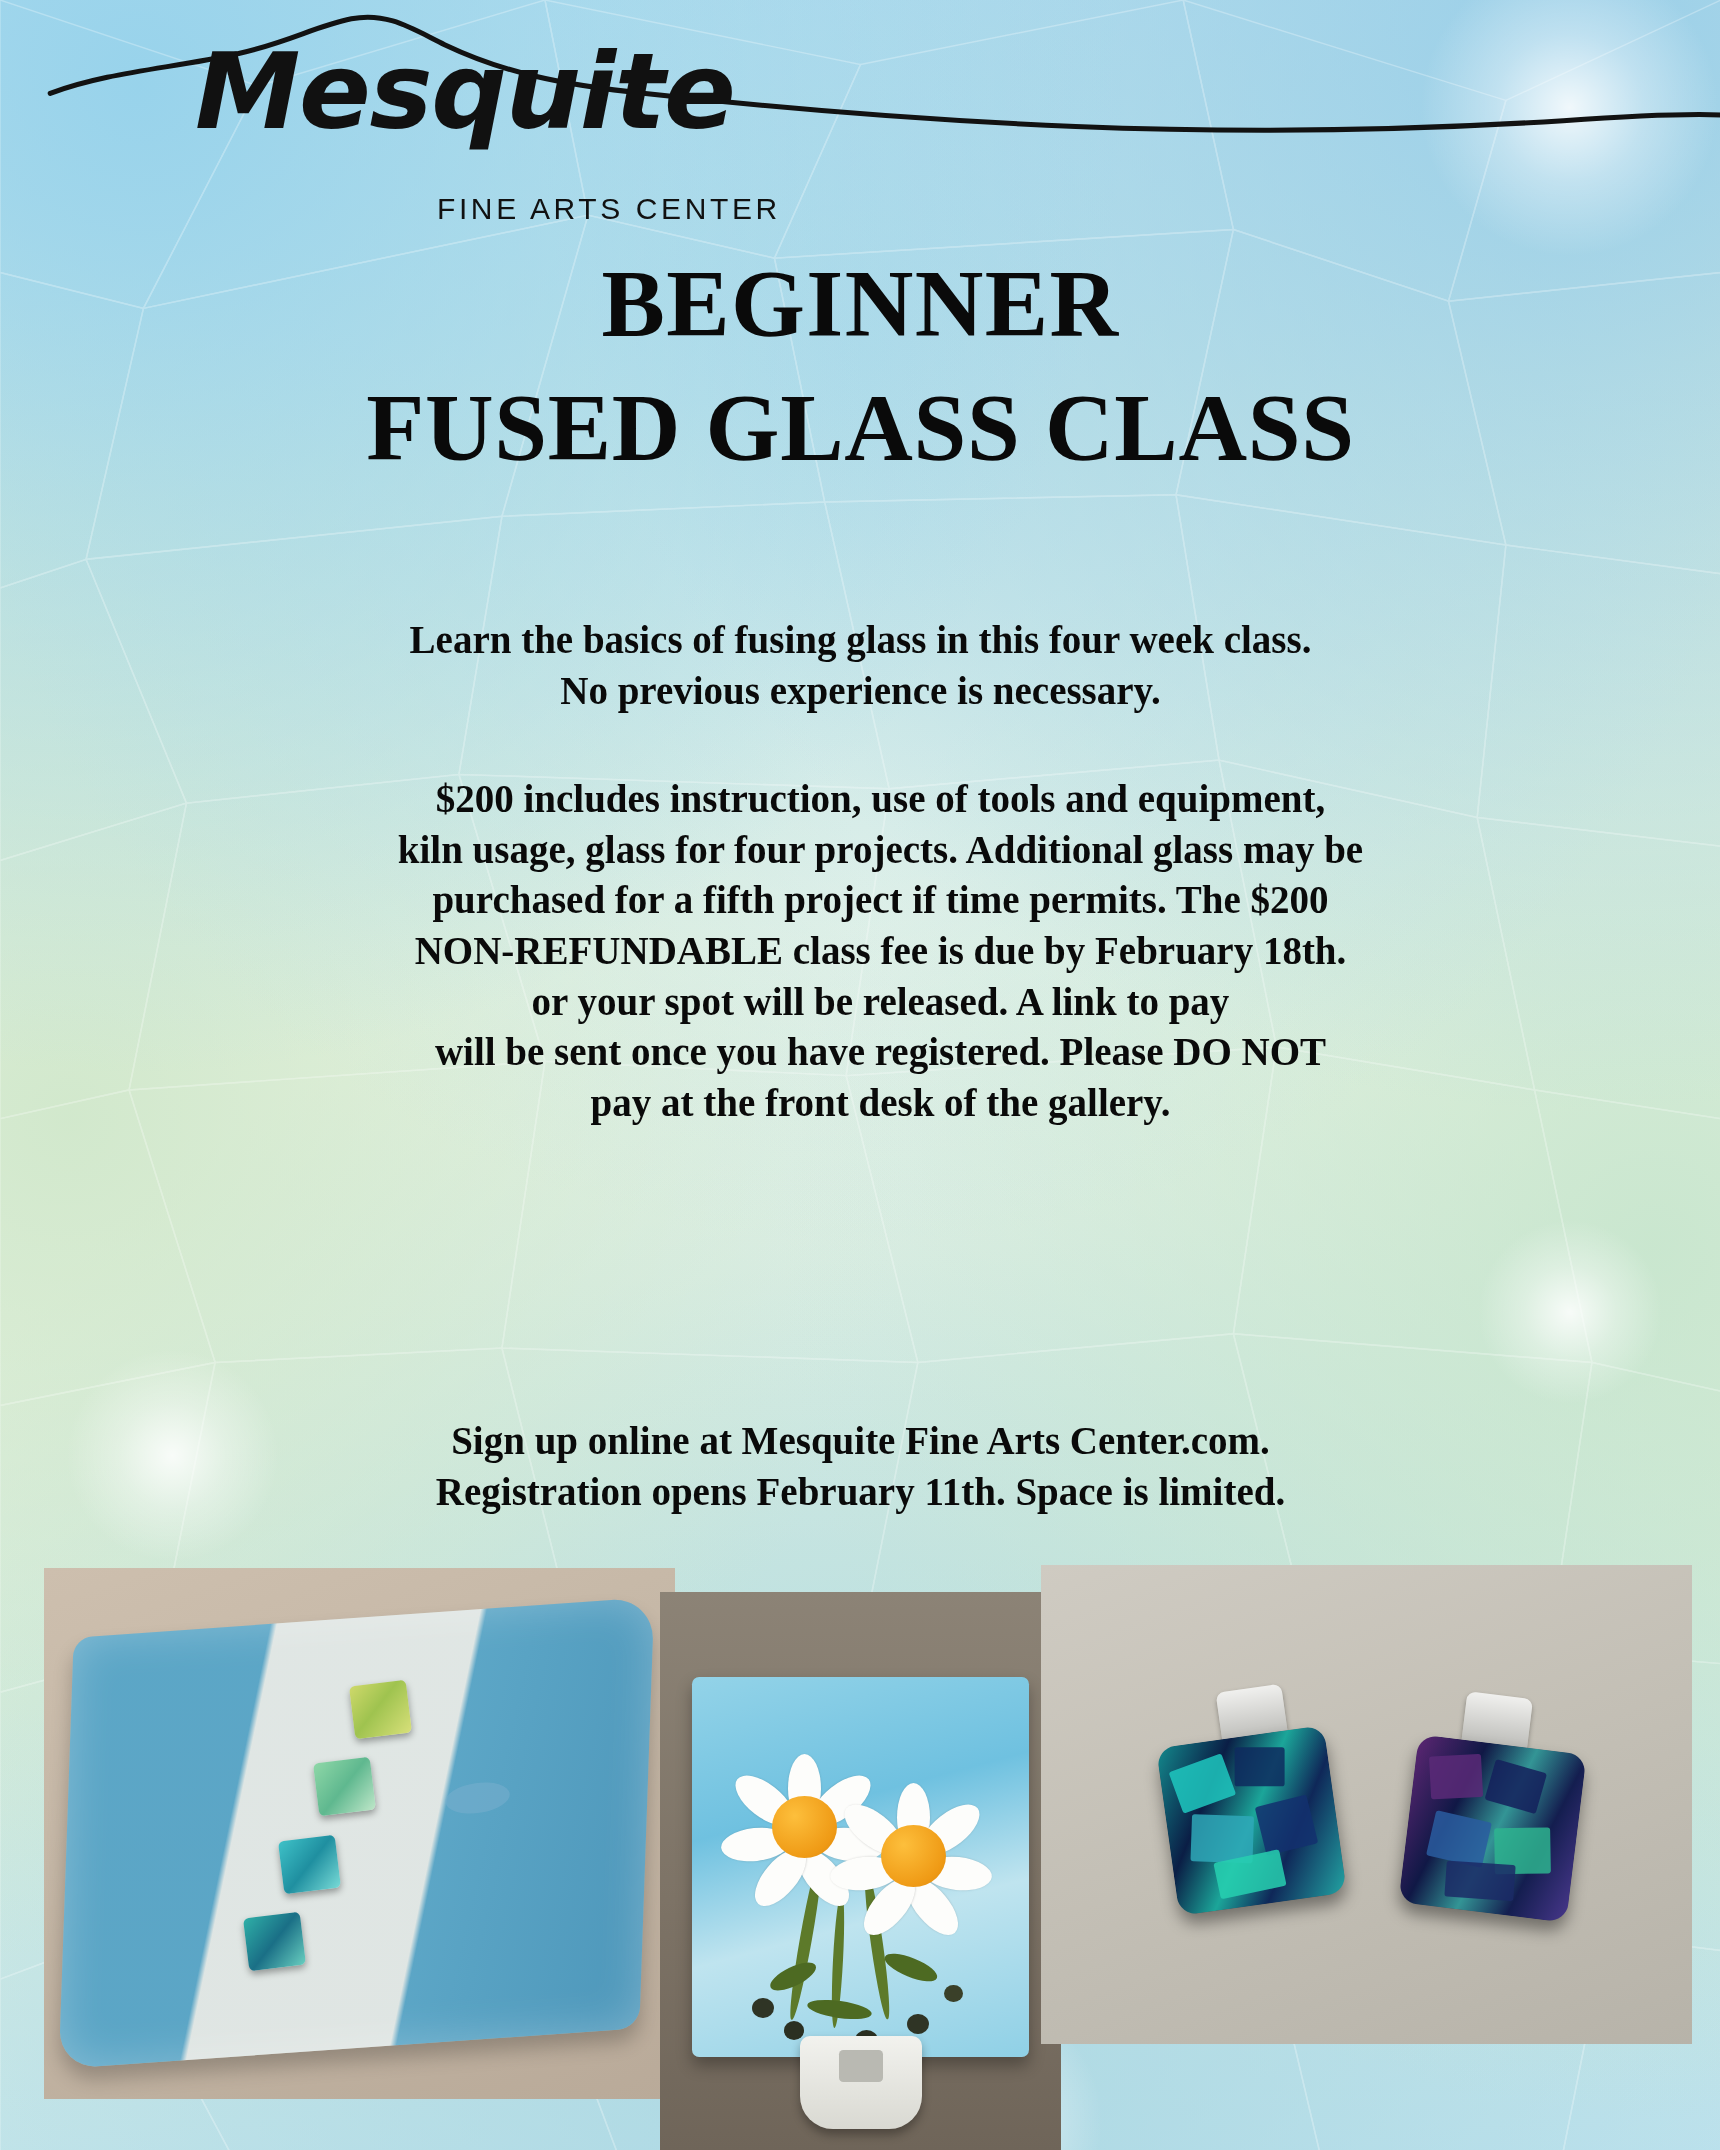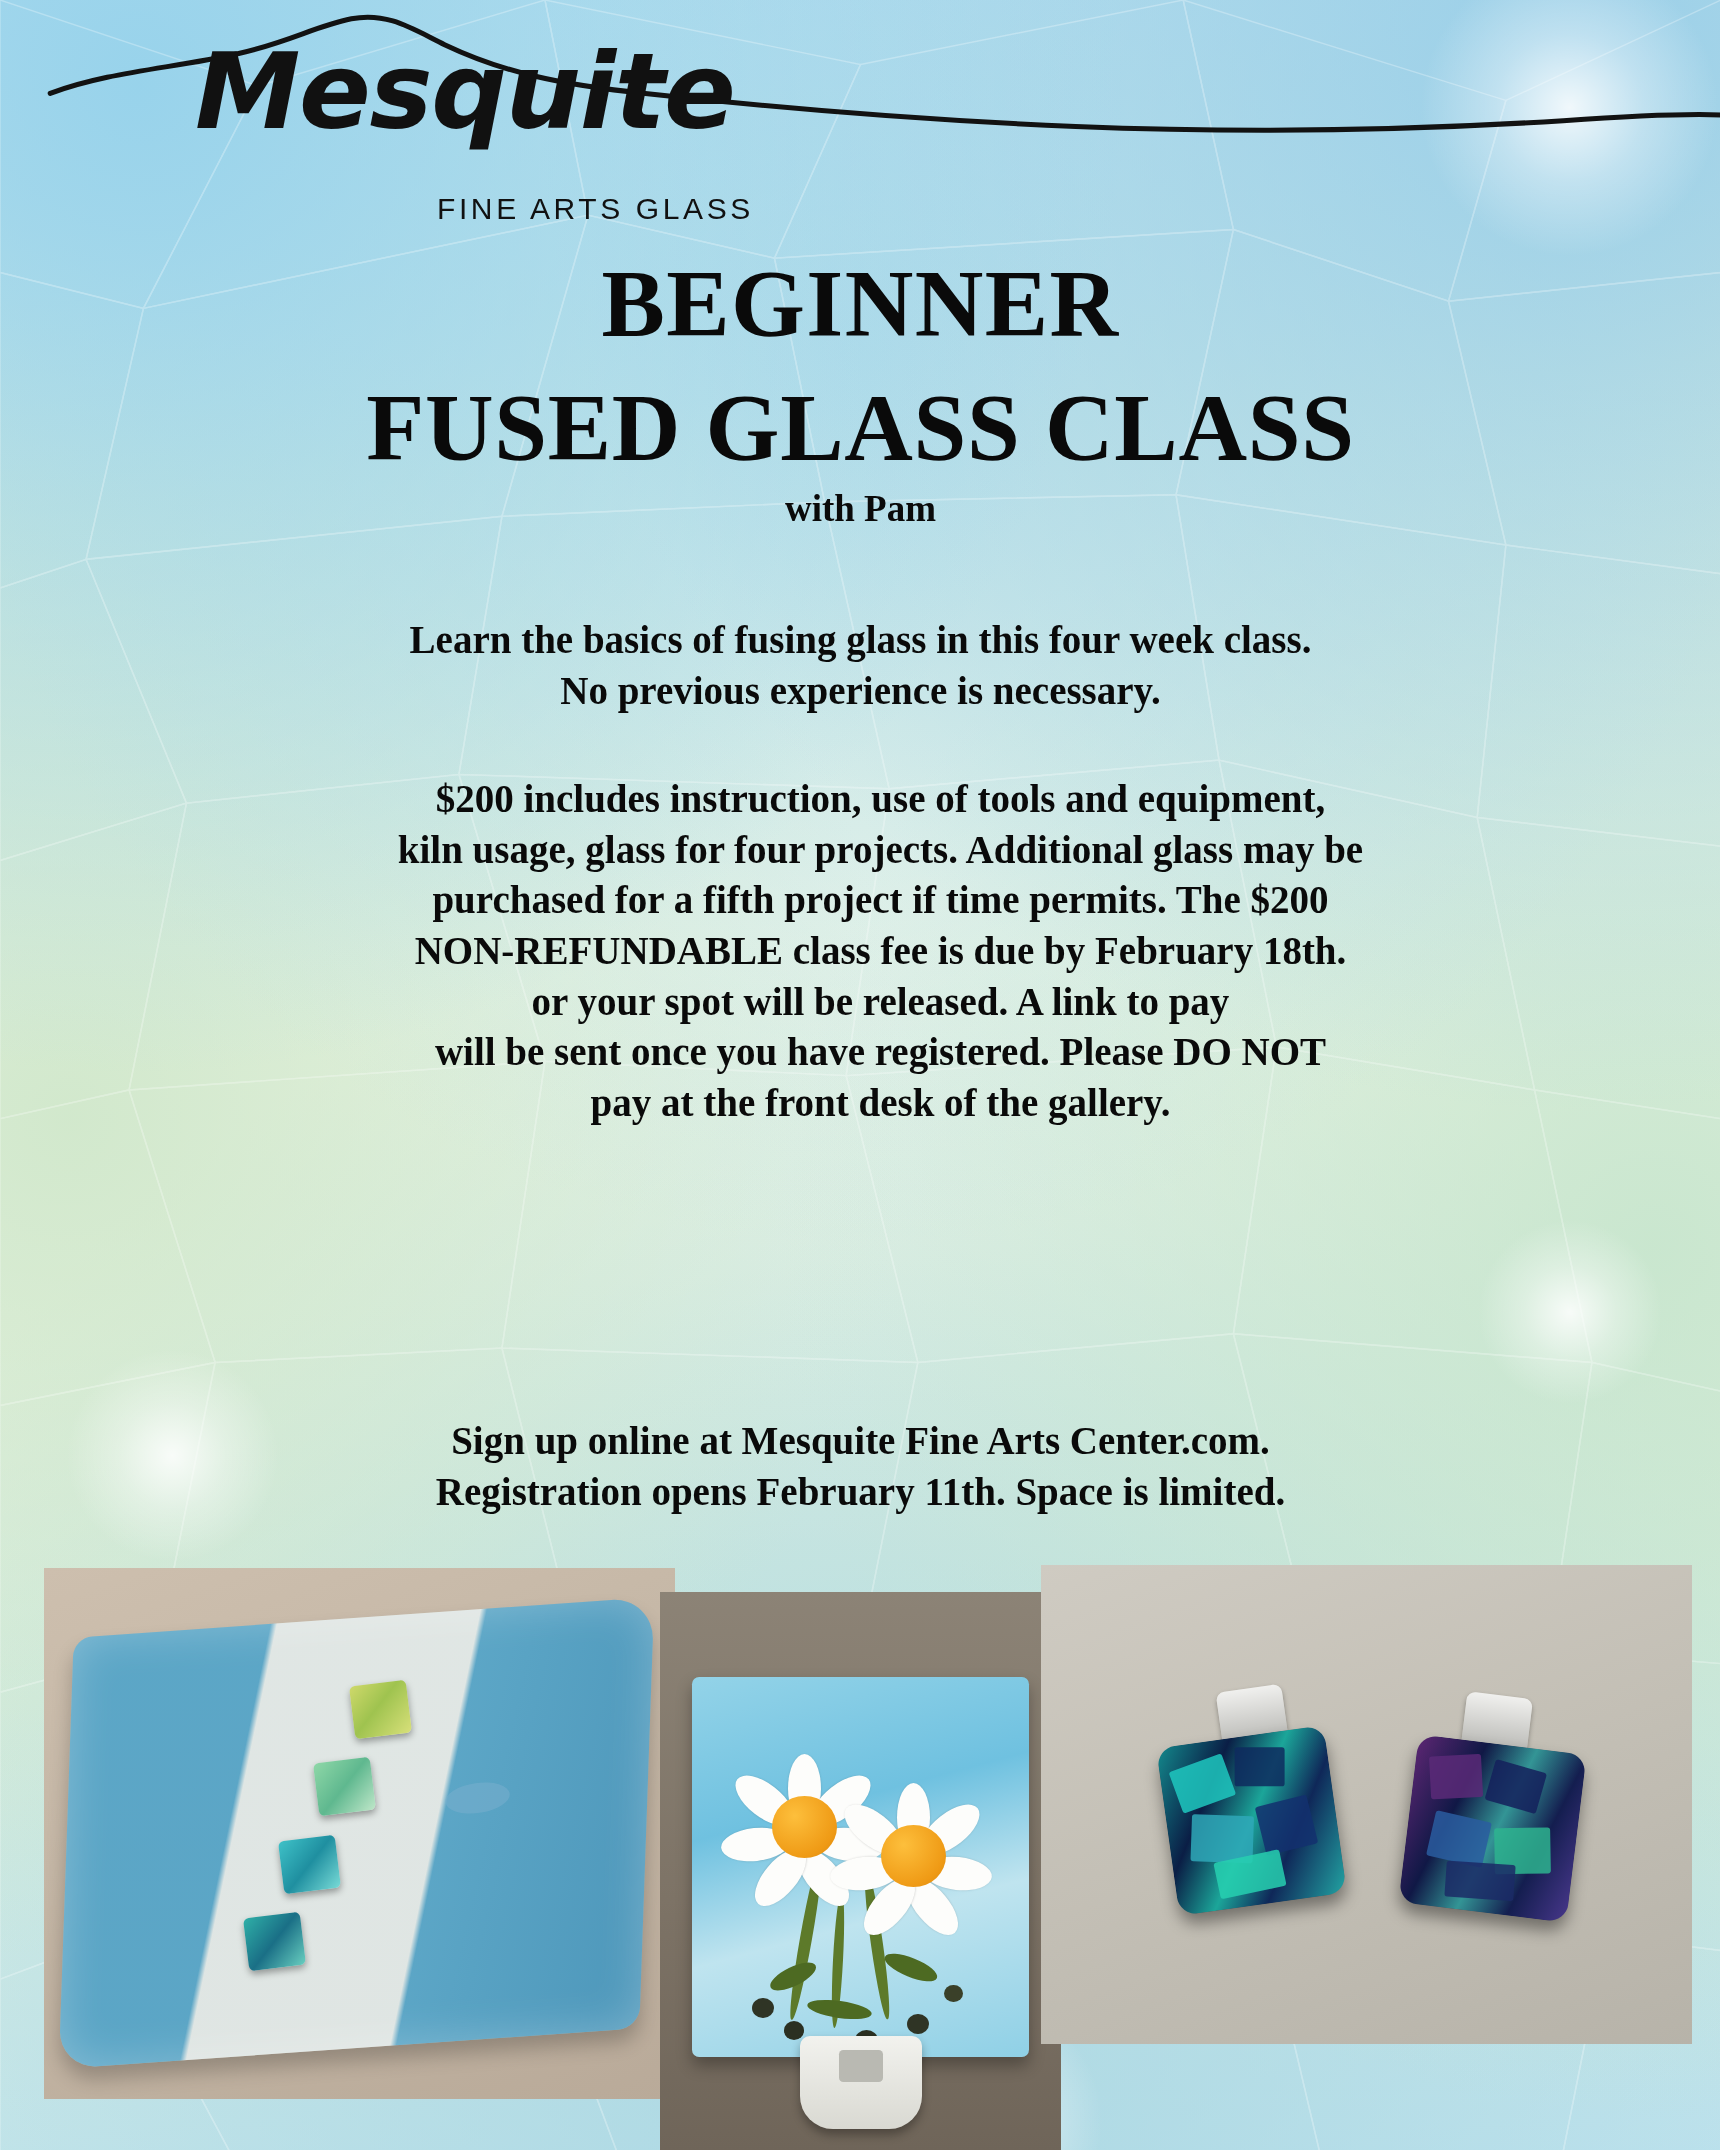--- a/index.html
+++ b/index.html
@@ -328,26 +328,25 @@
   <div class="bg-glow" style="left:1477px; top:1219px; width:186px; height:186px;"></div>
   <div class="bg-glow" style="left:846px; top:1993px; width:258px; height:258px;"></div>
 
   <div class="logo-block">
     <svg width="1721" height="237" viewBox="0 0 2400 330" style="position:absolute; left:0; top:0;">
       <path d="M70 130 C 150 100, 240 95, 330 75 C 400 60, 440 36, 490 26 C 540 16, 575 40, 620 62
                C 700 100, 780 118, 900 130 C 1080 150, 1300 168, 1500 176 C 1750 186, 1960 182, 2180 168
                C 2280 161, 2350 158, 2400 160" stroke="#121212" stroke-width="7" fill="none" stroke-linecap="round"></path>
     </svg>
     <div class="logo-text">Mesquite</div>
-    <div class="logo-sub">FINE ARTS GLASS</div>
+    <div class="logo-sub">FINE ARTS CENTER</div>
   </div>
 
   <div class="headline" id="title-line-2">FUSED GLASS CLASS</div>
   <div class="headline" id="title-line-1">BEGINNER</div>
-  <div class="headline" id="title-with">with Pam</div>
 
   <div class="para" id="para-intro" style="white-space: pre-line;">Learn the basics of fusing glass in this four week class.
 No previous experience is necessary.</div>
   <div class="para" id="para-details" style="white-space: pre-line; margin-left: 20px;">$200 includes instruction, use of tools and equipment,
 kiln usage, glass for four projects. Additional glass may be
 purchased for a fifth project if time permits. The $200
 NON-REFUNDABLE class fee is due by February 18th.
 or your spot will be released.  A link to pay
 will be sent once you have registered. Please DO NOT
 pay at the front desk of the gallery.</div>

